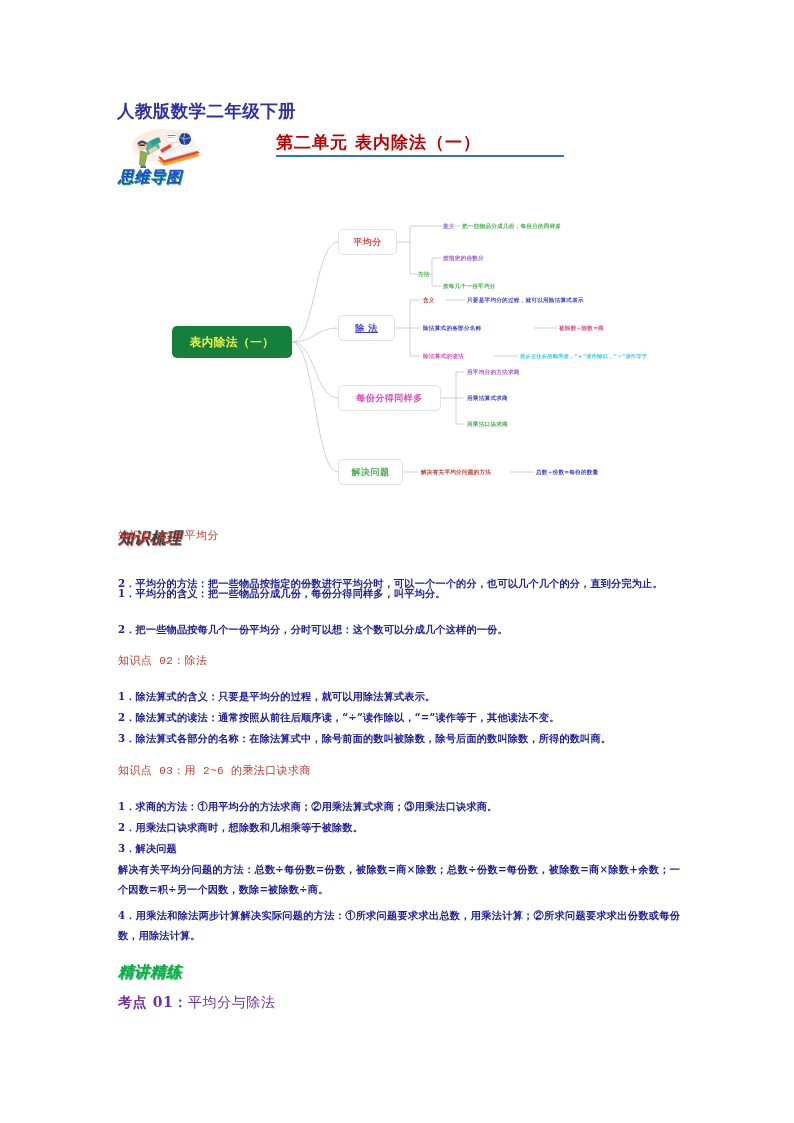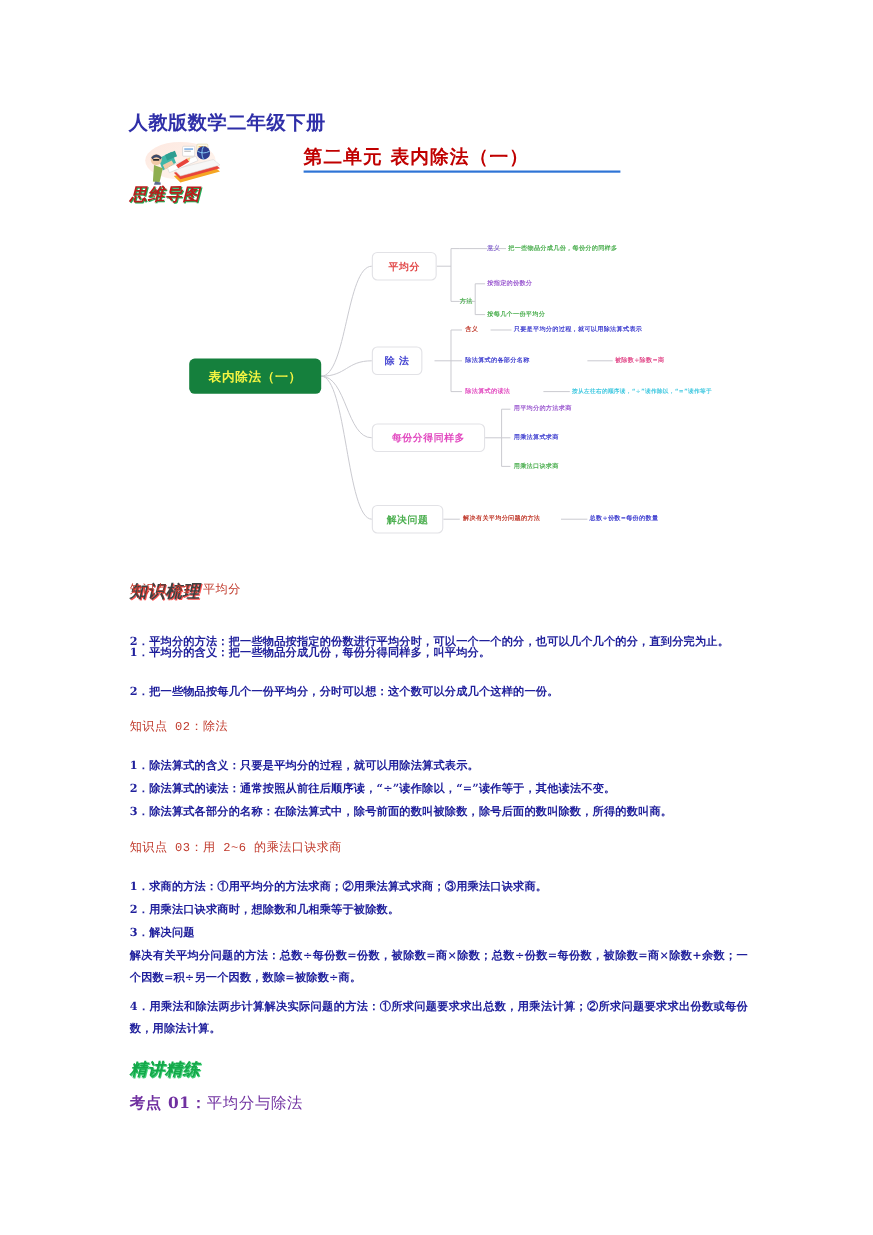--- a/index.html
+++ b/index.html
@@ -61,21 +61,21 @@
   }
   .sec-label {
     position: absolute;
     font-family: "DejaVu Serif", serif;
     font-weight: bold;
     font-style: italic;
     font-size: 15.5px;
     letter-spacing: 0.5px;
     white-space: nowrap;
   }
-  .sec-mindmap { left: 118px; top: 167px; color: #b91c1c;
+  .sec-mindmap { left: 118px; top: 167px; color: #1d4ed8;
     text-shadow: 0.8px 0.8px 0 #1fae57; }
   .sec-knowledge { left: 118px; top: 528px; color: #404040;
     text-shadow: 0.8px 0.8px 0 #ff4d4d; }
   .sec-practice { left: 118px; top: 962px; color: #14a84a;
     text-shadow: 0.8px 0.8px 0 #3fd177; }
 
   
   .mindmap {
     position: absolute;
     left: 110px; top: 190px;
@@ -238,21 +238,21 @@
 
     <div class="mm-node mm-root" style="left:62px; top:136px; width:120px; height:32px;">表内除法（一）</div>
 
     <div class="mm-node mm-branch" style="left:228px; top:39px; width:59px; height:26px; color:#e24a4a;">平均分</div>
     <div class="mm-leaf" style="left:333px; top:32px; color:#8c6fd0;">意义</div>
     <div class="mm-leaf" style="left:352px; top:32px; color:#4caf50;">把一些物品分成几份，每份分的同样多</div>
     <div class="mm-leaf" style="left:308px; top:80px; color:#4caf50;">方法</div>
     <div class="mm-leaf" style="left:333px; top:64px; color:#9b59d0;">按指定的份数分</div>
     <div class="mm-leaf" style="left:333px; top:92px; color:#4caf50;">按每几个一份平均分</div>
 
-    <div class="mm-node mm-branch" style="left:228px; top:125px; width:46px; height:26px; color:#4040d0;">除 法</div>
+    <div class="mm-node mm-branch" style="left:228px; top:125px; width:57px; height:26px; color:#4040d0;text-decoration:underline;">除 法</div>
     <div class="mm-leaf" style="left:313px; top:106px; color:#c0392b;">含义</div>
     <div class="mm-leaf" style="left:357px; top:106px; color:#4040d0;">只要是平均分的过程，就可以用除法算式表示</div>
     <div class="mm-leaf" style="left:313px; top:134px; color:#4040d0;">除法算式的各部分名称</div>
     <div class="mm-leaf" style="left:449px; top:134px; color:#e24a8a;">被除数÷除数=商</div>
     <div class="mm-leaf" style="left:313px; top:162px; color:#e24ac0;">除法算式的读法</div>
     <div class="mm-leaf small" style="left:410px; top:162px; color:#3ec8e0;">按从左往右的顺序读，“÷”读作除以，“=”读作等于</div>
 
     <div class="mm-node mm-branch" style="left:228px; top:195px; width:103px; height:26px; color:#e24ac0;">每份分得同样多</div>
     <div class="mm-leaf" style="left:357px; top:178px; color:#9b59d0;">用平均分的方法求商</div>
     <div class="mm-leaf" style="left:357px; top:204px; color:#4040d0;">用乘法算式求商</div>

